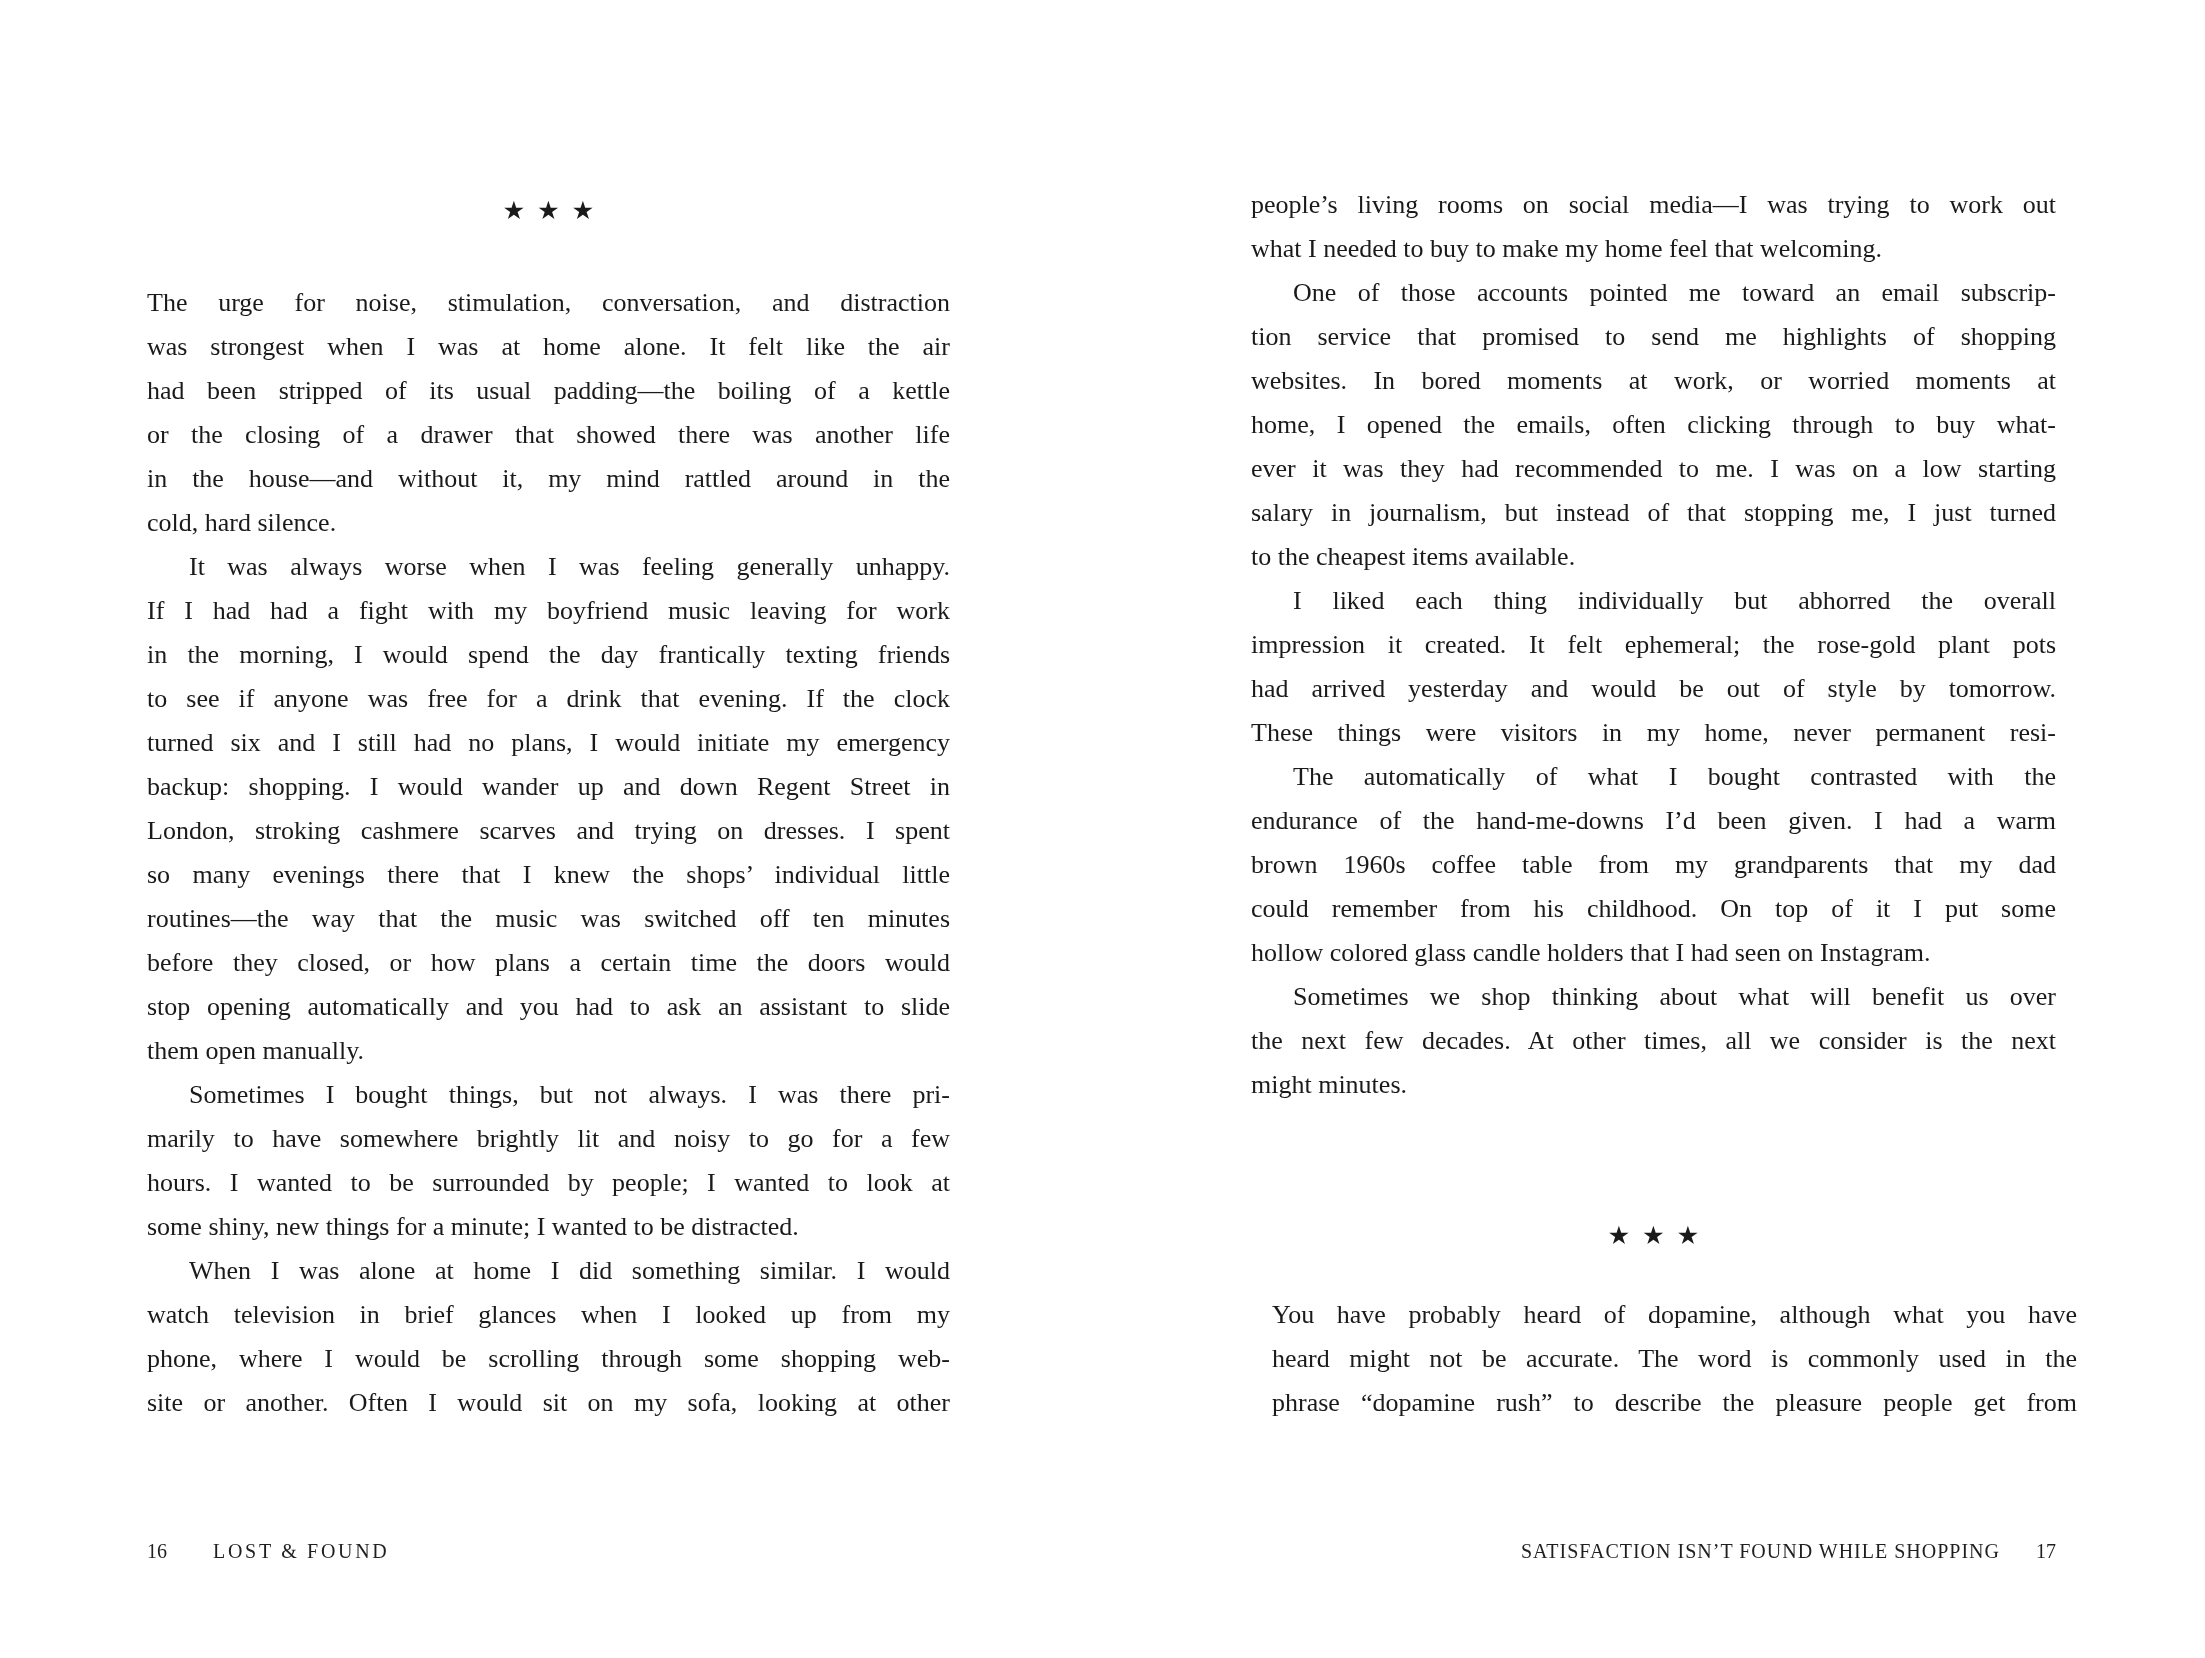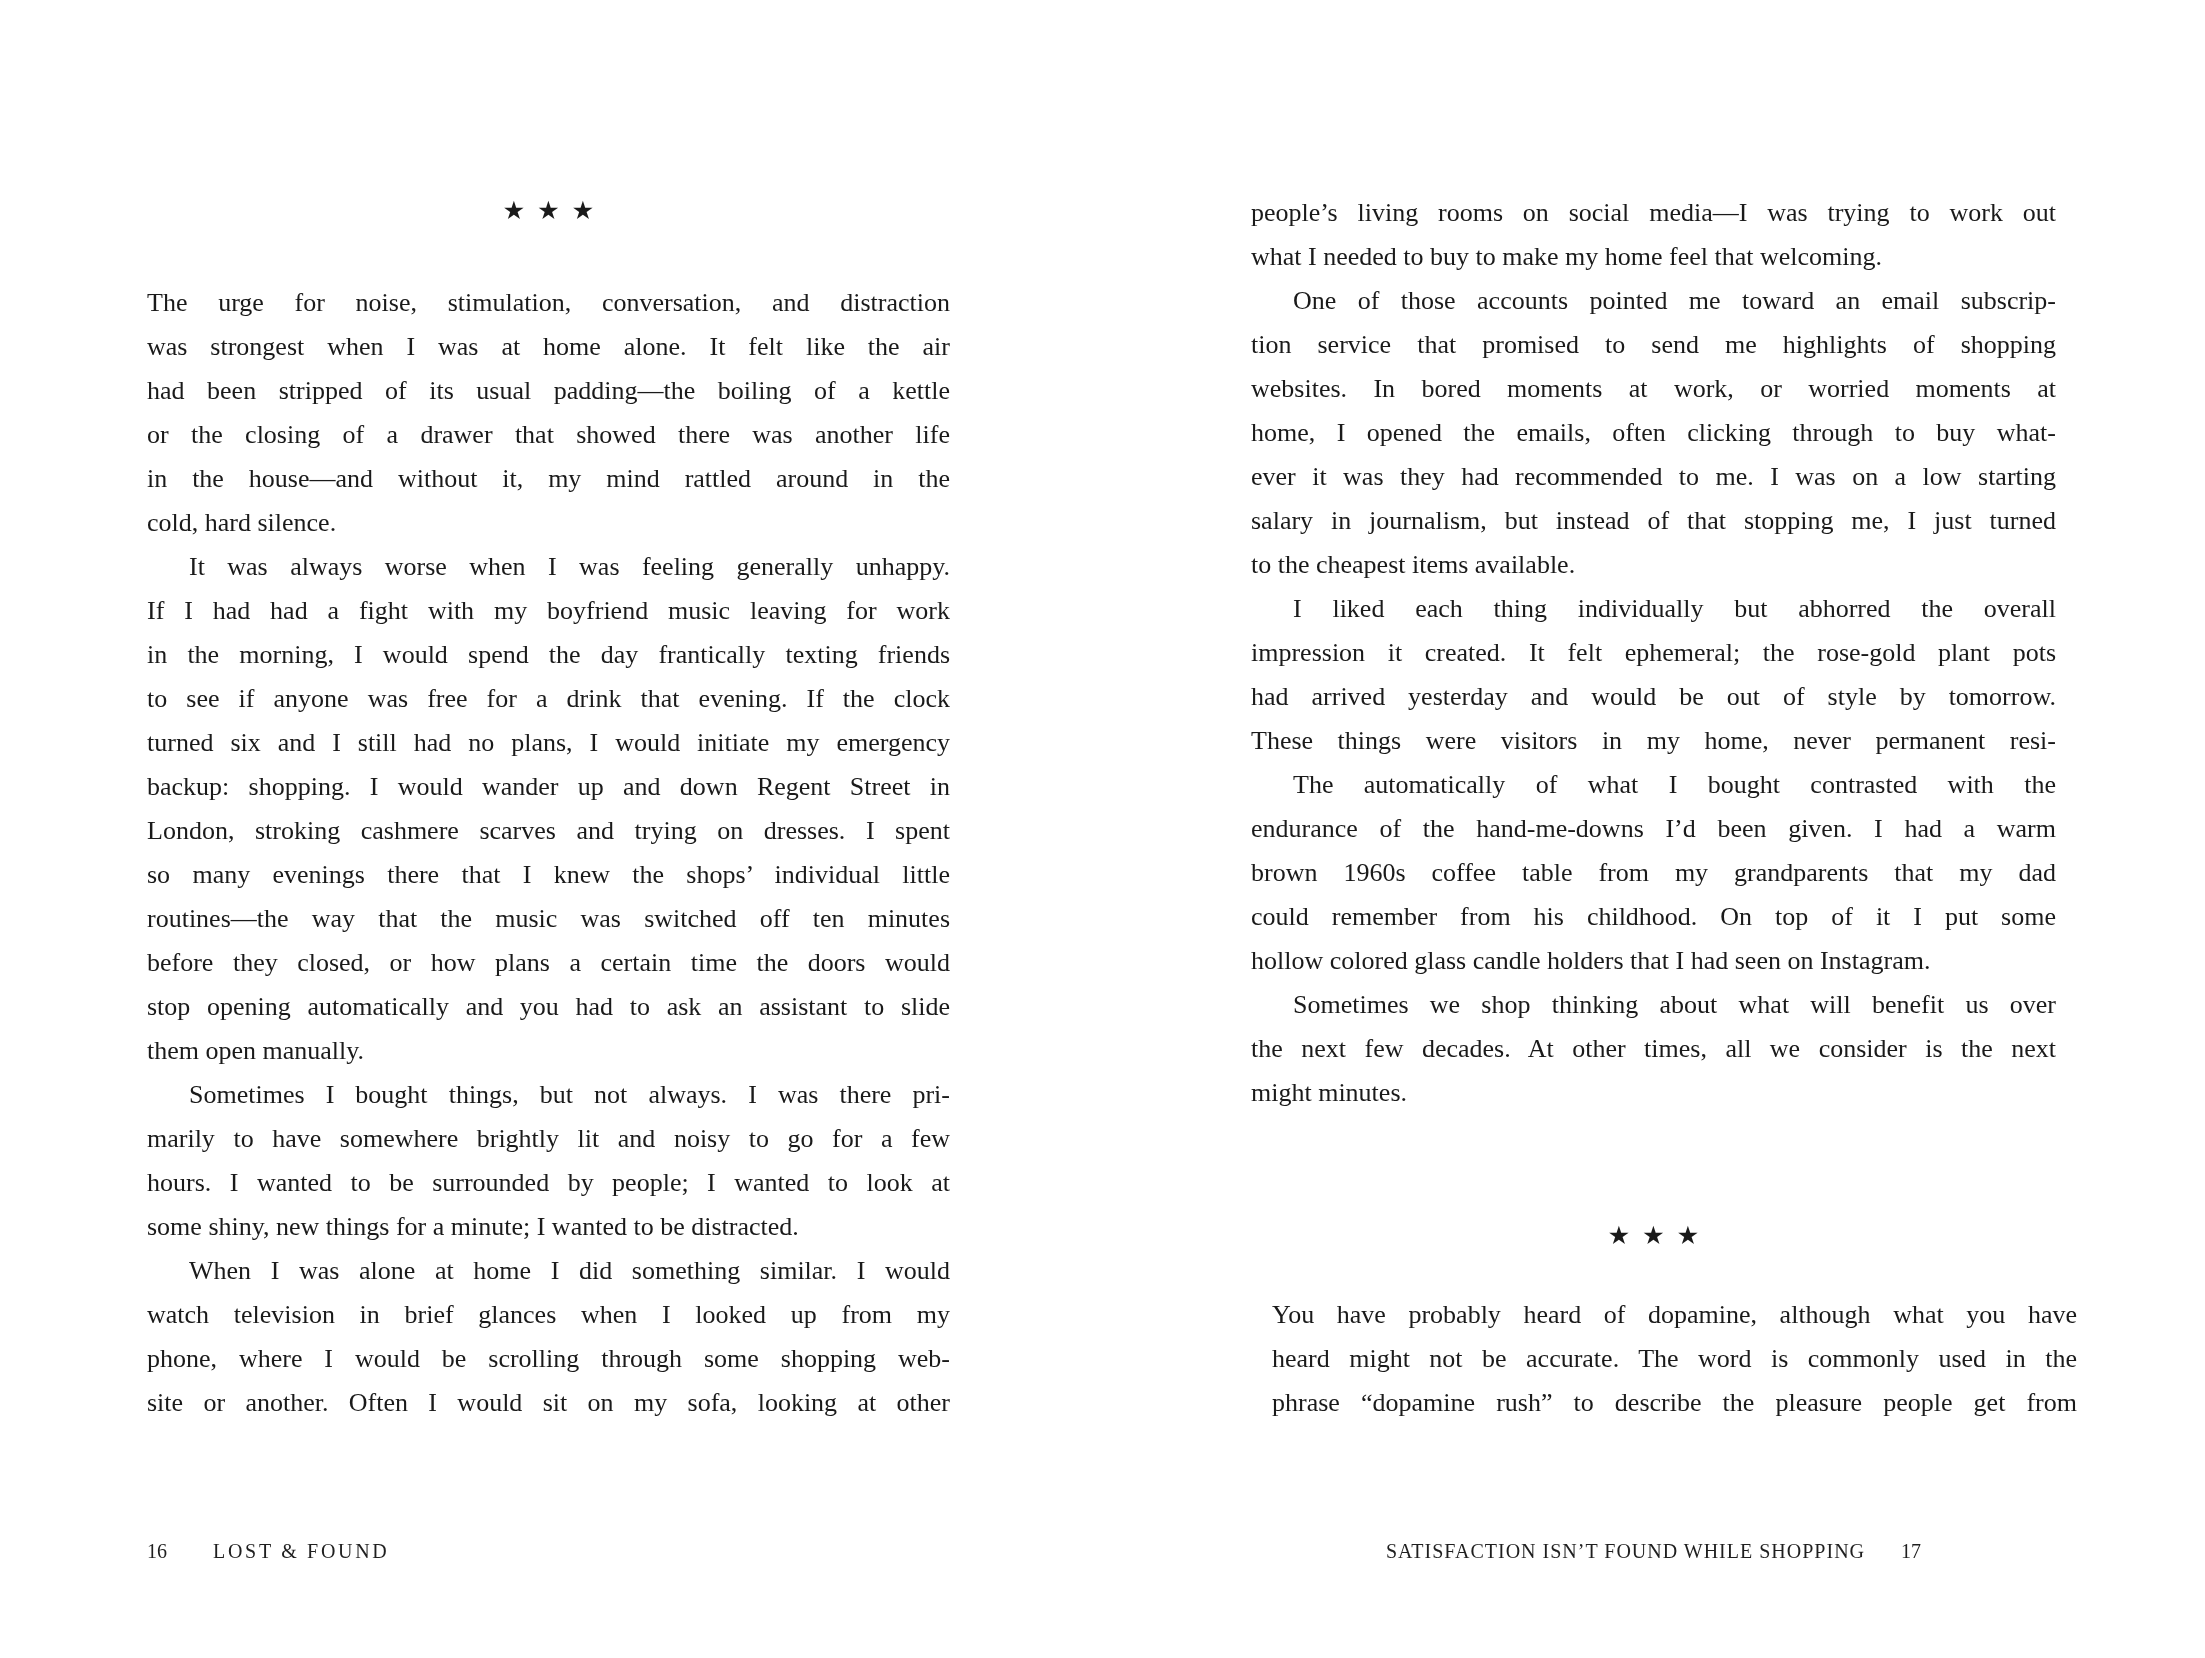--- a/index.html
+++ b/index.html
@@ -23,21 +23,21 @@
   .sep-left  { left: 147px;  width: 803px; top: 194px;  }
   .sep-right { left: 1251px; width: 805px; top: 1219px; }
 
   .text-block {
     position: absolute;
     font-size: 26px;
     line-height: 44px;
     color: #1a1a1a;
   }
   .tb-left    { left: 147px;  width: 803px; top: 281px;  }
-  .tb-right-1 { left: 1251px; width: 805px; top: 191px;  }
+  .tb-right-1 { left: 1251px; width: 805px; top: 183px;  }
   .tb-right-2 { left: 1251px; width: 805px; top: 1293px; margin-left: 21px; }
 
   .line {
     height: 44px;
     text-align: justify;
     text-align-last: justify;
     white-space: normal;
     overflow: visible;
   }
   .line.indent { padding-left: 42px; }
@@ -46,21 +46,21 @@
   .footer {
     position: absolute;
     top: 1540px;
     font-size: 20px;
     line-height: 23px;
     display: flex;
     align-items: baseline;
     color: #1f1f1f;
   }
   .footer-left  { left: 147px;  width: 803px; justify-content: flex-start; gap: 46px; align-items: flex-end; }
-  .footer-right { left: 1251px; width: 805px; justify-content: center;   gap: 36px; }
+  .footer-right { left: 1251px; width: 805px; justify-content: flex-end;   gap: 36px; }
   .running-title-left  { letter-spacing: 2.7px; }
   .running-title-right { letter-spacing: 1px; }
   .page-num { letter-spacing: 0; }
 </style>
 </head>
 <body>
 
 <div class="spread">
 
   <section>

